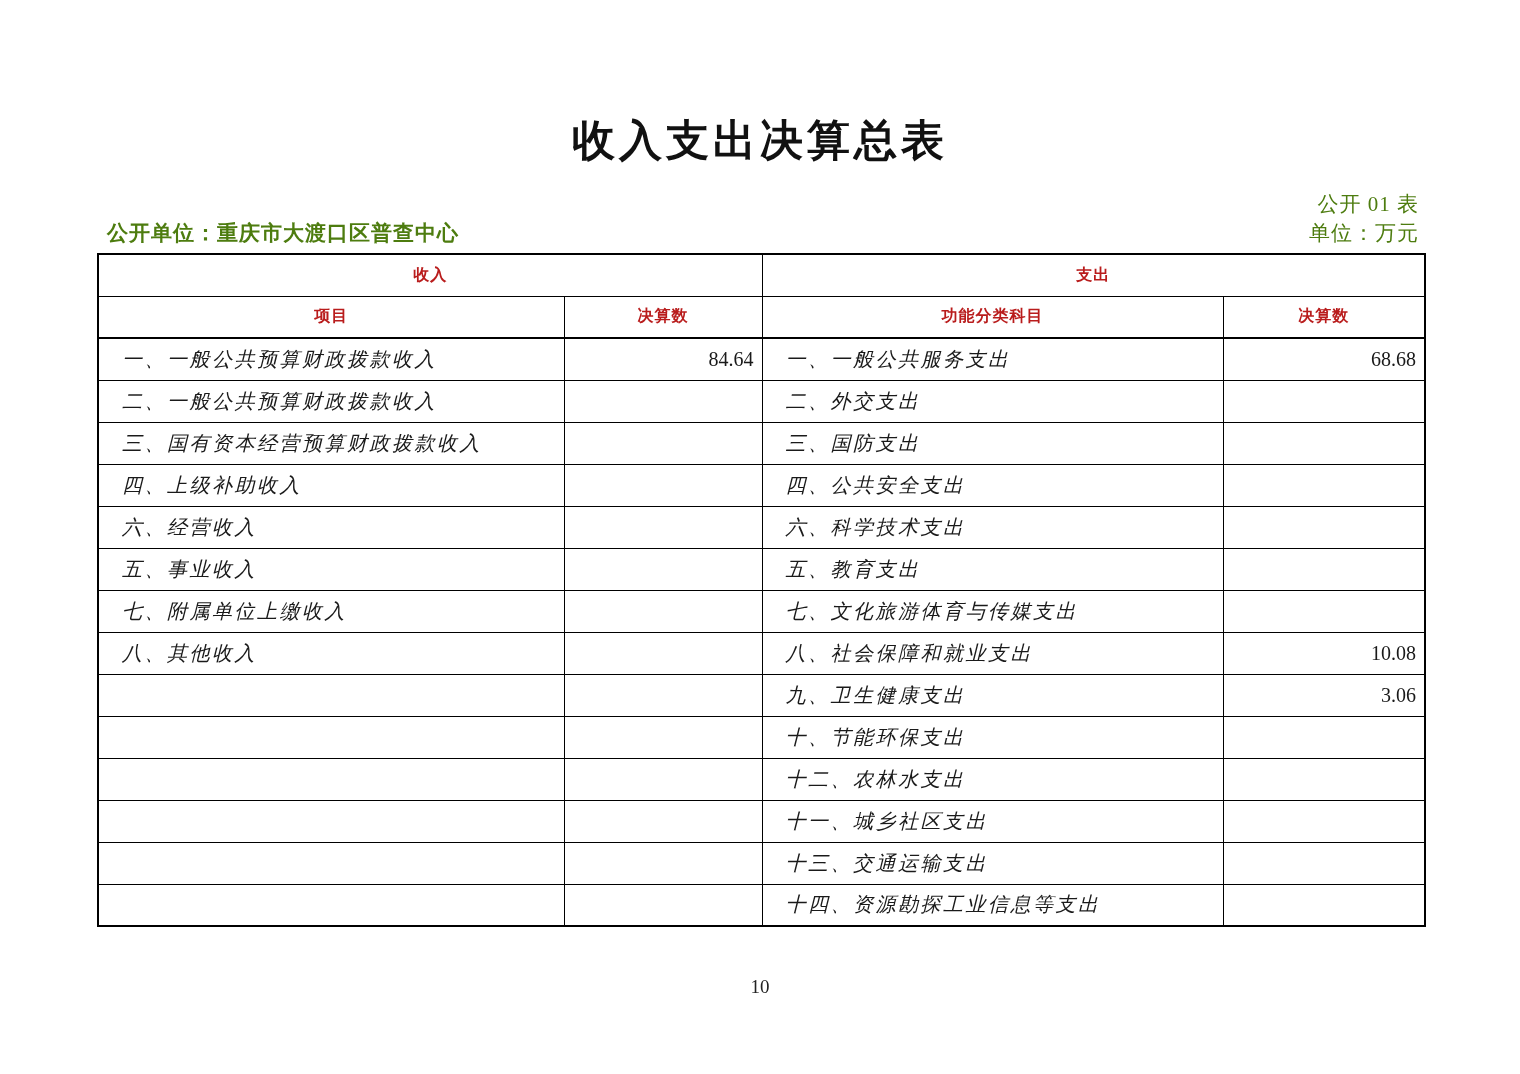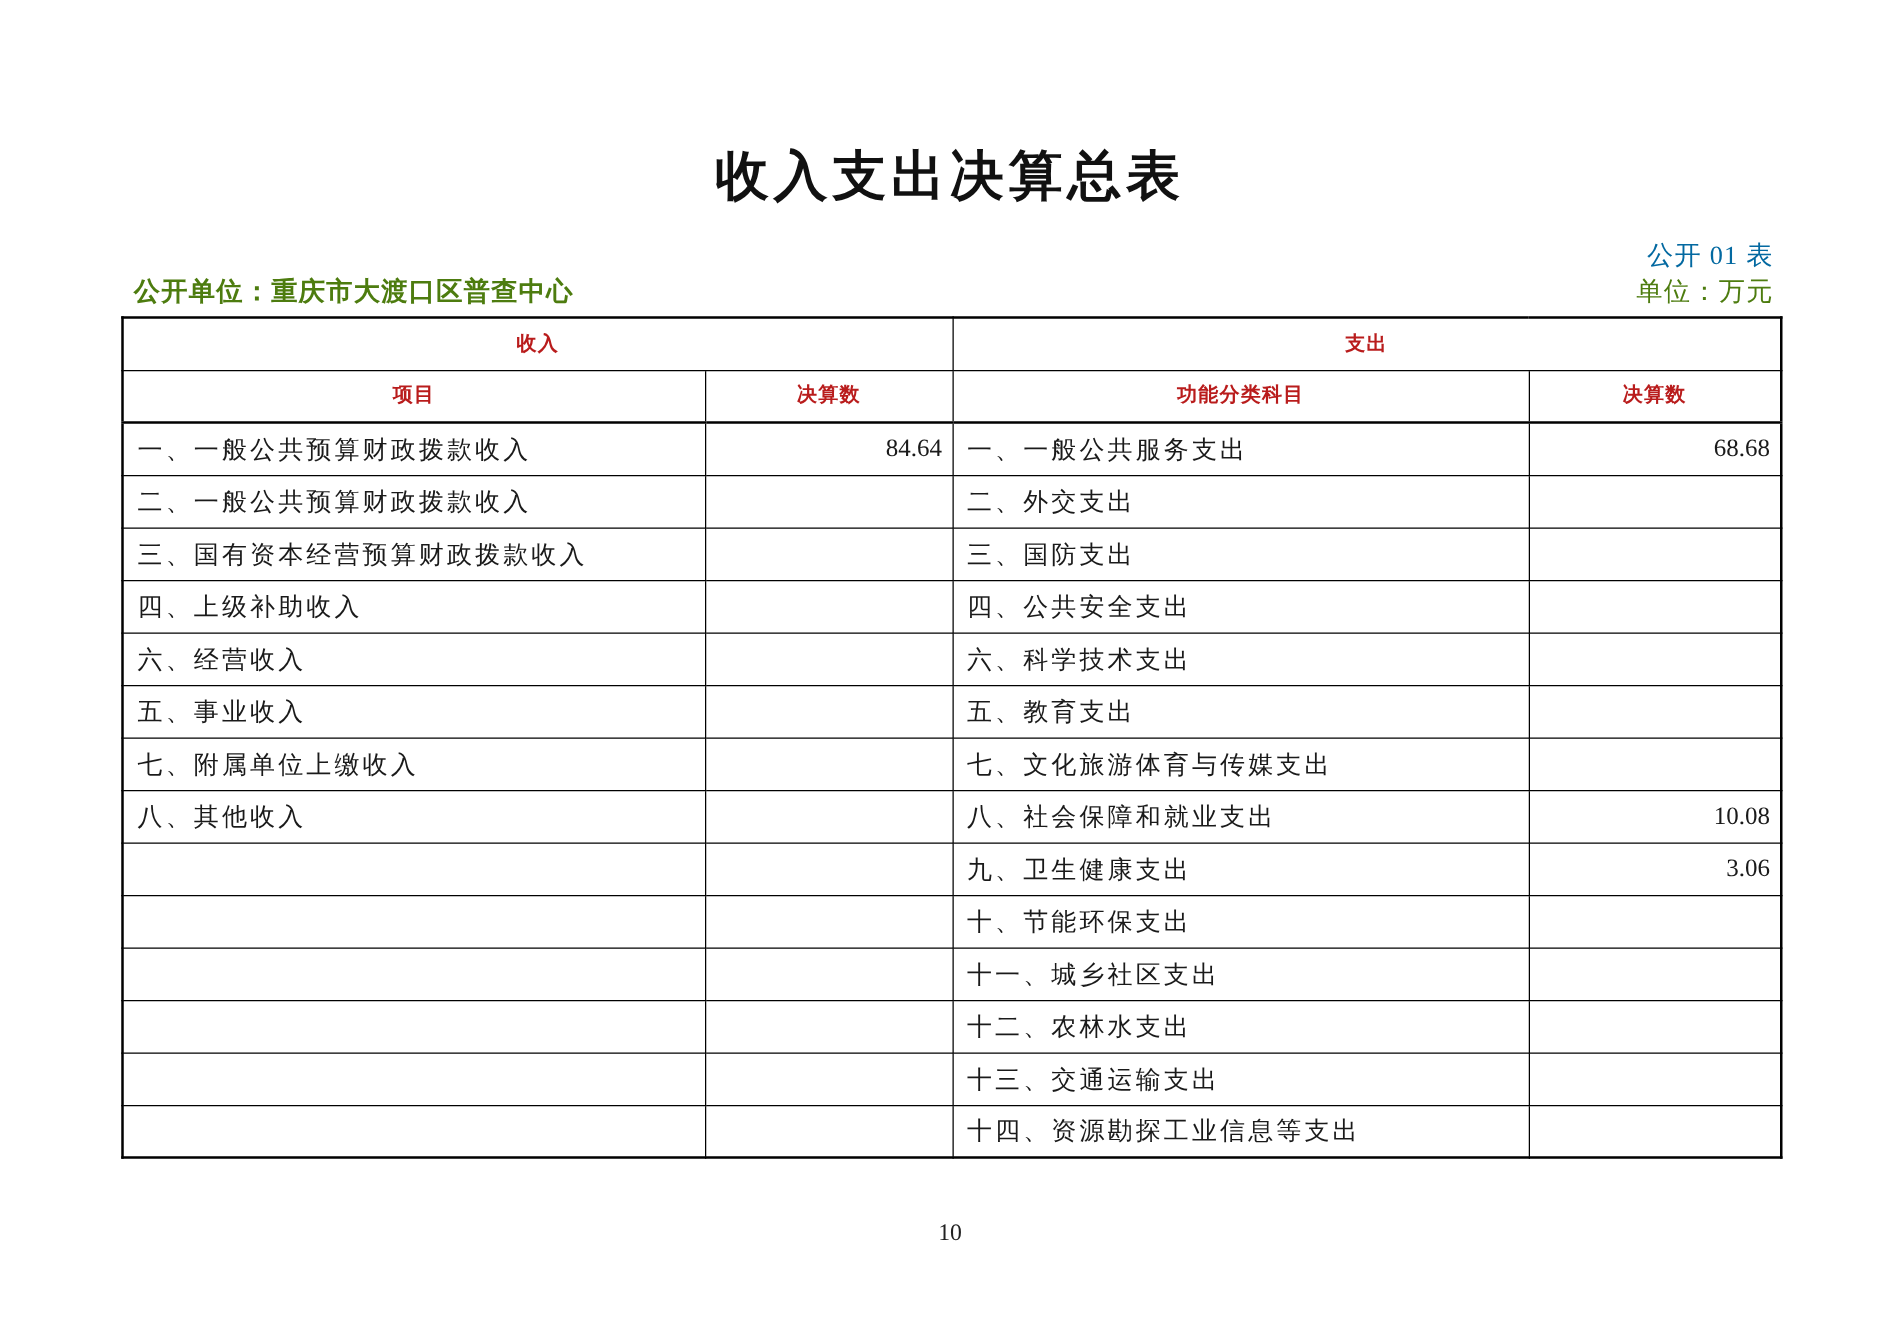--- a/index.html
+++ b/index.html
@@ -20,21 +20,21 @@
     font-size: 43px;
     letter-spacing: 4px;
     color: #111;
   }
   .meta-code {
     position: absolute;
     top: 190px; left: 97px; width: 1322px;
     text-align: right;
     font-size: 21px;
     letter-spacing: 1px;
-    color: #0369a1;
+    color: #4d7c0f;
   }
   .meta-row {
     position: absolute;
     top: 219px; left: 97px; width: 1322px;
     display: flex;
     justify-content: space-between;
     font-size: 21px;
     color: #4d7c0f;
   }
   .meta-publisher { font-weight: bold; letter-spacing: 1px; padding-left: 10px; }
@@ -57,22 +57,23 @@
     font-size: 16px;
     text-align: center;
     height: 42px;
     letter-spacing: 1px;
     color: #b91c1c;
   }
   thead tr.col-header-row th { border-bottom: 2px solid #000; }
   tbody td { height: 42px; font-size: 20px; color: #1a1a1a; }
   tbody td.item {
     text-align: left;
-    padding-left: 11px;
+    padding-left: 23px;
     letter-spacing: 2.5px;
+    font-style: italic;
   }
   tbody td.num {
     text-align: right;
     padding-right: 8px;
     letter-spacing: 0;
   }
   .page-number {
     position: absolute;
     top: 976px; left: 0; width: 100%;
     text-align: center;
@@ -168,27 +169,27 @@
       </tr>
       <tr>
         <td class="item"></td>
         <td class="num"></td>
         <td class="item">十、节能环保支出</td>
         <td class="num"></td>
       </tr>
       <tr>
         <td class="item"></td>
         <td class="num"></td>
+        <td class="item">十二、农林水支出</td>
+        <td class="num"></td>
+      </tr>
+      <tr>
+        <td class="item"></td>
+        <td class="num"></td>
         <td class="item">十一、城乡社区支出</td>
-        <td class="num"></td>
-      </tr>
-      <tr>
-        <td class="item"></td>
-        <td class="num"></td>
-        <td class="item">十二、农林水支出</td>
         <td class="num"></td>
       </tr>
       <tr>
         <td class="item"></td>
         <td class="num"></td>
         <td class="item">十三、交通运输支出</td>
         <td class="num"></td>
       </tr>
       <tr>
         <td class="item"></td>

